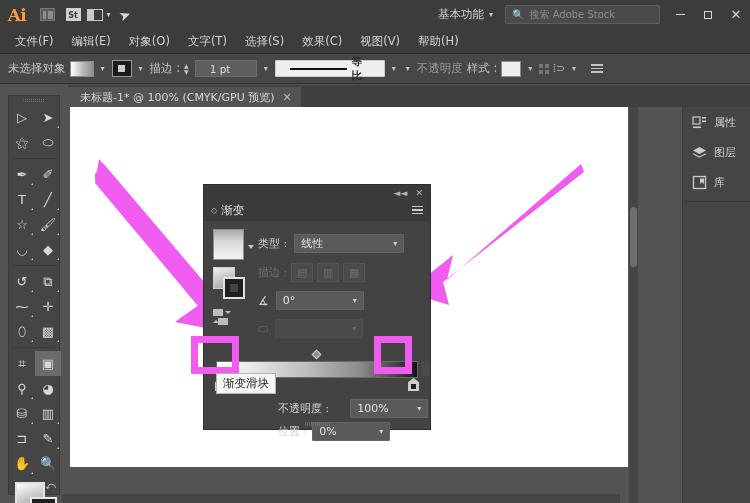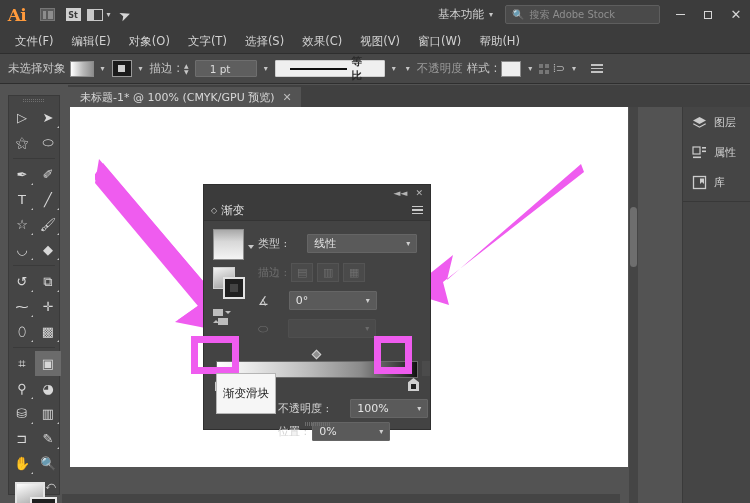--- a/index.html
+++ b/index.html
@@ -188,21 +188,21 @@
   #gp-fs .s:after{content:"";position:absolute;left:5px;top:5px;right:5px;bottom:5px;background:#434343;}
   #gp-revicon { position:absolute;left:9px;top:88px;width:24px;height:20px; }
   #gp-revicon .r1,#gp-revicon .r2 { position:absolute;width:10px;height:7px;background:#bdbdbd; }
   #gp-revicon .r1 { left:0;top:0; }
   #gp-revicon .r2 { left:5px;top:9px; }
   #gp-revicon .t1 { position:absolute;left:12px;top:2px;width:0;height:0;
     border-left:3px solid transparent;border-right:3px solid transparent;border-top:3px solid #bdbdbd;}
   #gp-revicon .t2 { position:absolute;left:0px;top:11px;width:0;height:0;
     border-left:3px solid transparent;border-right:3px solid transparent;border-bottom:3px solid #bdbdbd;}
 
-  .gp-row { position:absolute; left:54px; display:flex;align-items:center;gap:20px; }
+  .gp-row { position:absolute; left:54px; display:flex;align-items:center;gap:7px; }
   .gp-lab { font-size:11px;color:#d2d2d2; white-space:nowrap; }
   .gp-lab.dim { color:#6f6f6f; }
   .gp-select {
     background:#5a5a5a;border:1px solid #656565;border-radius:1px;height:19px;
     display:flex;align-items:center;padding:0 6px;font-size:11px;color:#e4e4e4;
   }
   .gp-select .cv { margin-left:auto; font-size:8px; color:#cfcfcf; }
   .gp-select.dim { background:#4a4a4a;border-color:#4f4f4f; color:#787878; }
   .gp-select.dim .cv { color:#6b6b6b; }
   .strokebtn { width:22px;height:19px;background:#4a4a4a;border:1px solid #545454;
@@ -247,21 +247,21 @@
   #gp-footgrip { position:absolute;left:0;bottom:1px;width:228px;height:8px;
     display:flex;align-items:center;justify-content:center; }
   #gp-footgrip i { width:26px;height:4px;display:block;
     background:repeating-linear-gradient(90deg,#6d6d6d 0 1px,transparent 1px 2px);
     background-size:2px 4px; }
 
   
   #tooltip {
     position:absolute;left:216px;top:373px;
     background:#f6f6f6;color:#202020;font-size:11.5px;
-    padding:12px 6px; border:1px solid #b5b5b5; white-space:nowrap;
+    padding:2px 6px; border:1px solid #b5b5b5; white-space:nowrap;
   }
 
   
   #rightdock {
     position:absolute;right:0;top:107px;width:68px;height:396px;background:#454545;
     border-left:1px solid #3a3a3a;
   }
   .dock-item { height:30px;display:flex;align-items:center;gap:7px;padding-left:9px; }
   .dock-item .lbl { font-size:11px;color:#d2d2d2; }
   .dock-icon { width:15px;height:15px;position:relative;color:#cccccc; }
@@ -304,21 +304,20 @@
 </div>
 
 <div id="menubar">
   <div class="menu-item">文件(F)</div>
   <div class="menu-item">编辑(E)</div>
   <div class="menu-item">对象(O)</div>
   <div class="menu-item">文字(T)</div>
   <div class="menu-item">选择(S)</div>
   <div class="menu-item">效果(C)</div>
   <div class="menu-item">视图(V)</div>
-  <div class="menu-item">窗口(W)</div>
   <div class="menu-item">帮助(H)</div>
 </div>
 
 <div id="controlbar">
   <div id="cb-label">未选择对象</div>
 
   <div class="cb-swatch"></div>
   <span class="cb-chev">▾</span>
 
   <div class="cb-stroke-sw">
@@ -425,36 +424,36 @@
     <div id="fs-stroke"></div>
     <div id="fs-swap">⤺</div>
 
   </div>
 </div>
 
 <div id="rightdock">
   <div class="dock-item">
     <span class="dock-icon">
       <svg width="15" height="15" viewBox="0 0 15 15">
-          <polygon points="7.5,2 14,5.5 7.5,9 1,5.5" fill="#cccccc"></polygon>
-          <polygon points="7.5,11.5 1.6,8.3 1,9.2 7.5,12.8 14,9.2 13.4,8.3" fill="#cccccc"></polygon>
-        </svg>
-    </span>
-    <span class="lbl">图层</span>
-  </div>
-  <div class="dock-item">
-    <span class="dock-icon">
-      <svg width="15" height="15" viewBox="0 0 15 15">
           <rect x="1" y="2" width="7" height="7" fill="none" stroke="#cccccc" stroke-width="1.2"></rect>
           <rect x="10" y="2" width="4" height="1.6" fill="#cccccc"></rect>
           <rect x="10" y="5.5" width="4" height="1.6" fill="#cccccc"></rect>
           <rect x="1" y="11.5" width="8" height="1.6" fill="#cccccc"></rect>
         </svg>
     </span>
     <span class="lbl">属性</span>
+  </div>
+  <div class="dock-item">
+    <span class="dock-icon">
+      <svg width="15" height="15" viewBox="0 0 15 15">
+          <polygon points="7.5,2 14,5.5 7.5,9 1,5.5" fill="#cccccc"></polygon>
+          <polygon points="7.5,11.5 1.6,8.3 1,9.2 7.5,12.8 14,9.2 13.4,8.3" fill="#cccccc"></polygon>
+        </svg>
+    </span>
+    <span class="lbl">图层</span>
   </div>
   <div class="dock-item">
     <span class="dock-icon">
       <svg width="15" height="15" viewBox="0 0 15 15">
           <rect x="1.5" y="1.5" width="12" height="12" fill="none" stroke="#cccccc" stroke-width="1.3"></rect>
           <polygon points="8,3.5 12,3.5 12,9 10,7 8,9" fill="#cccccc"></polygon>
         </svg>
     </span>
     <span class="lbl">库</span>
   </div>

